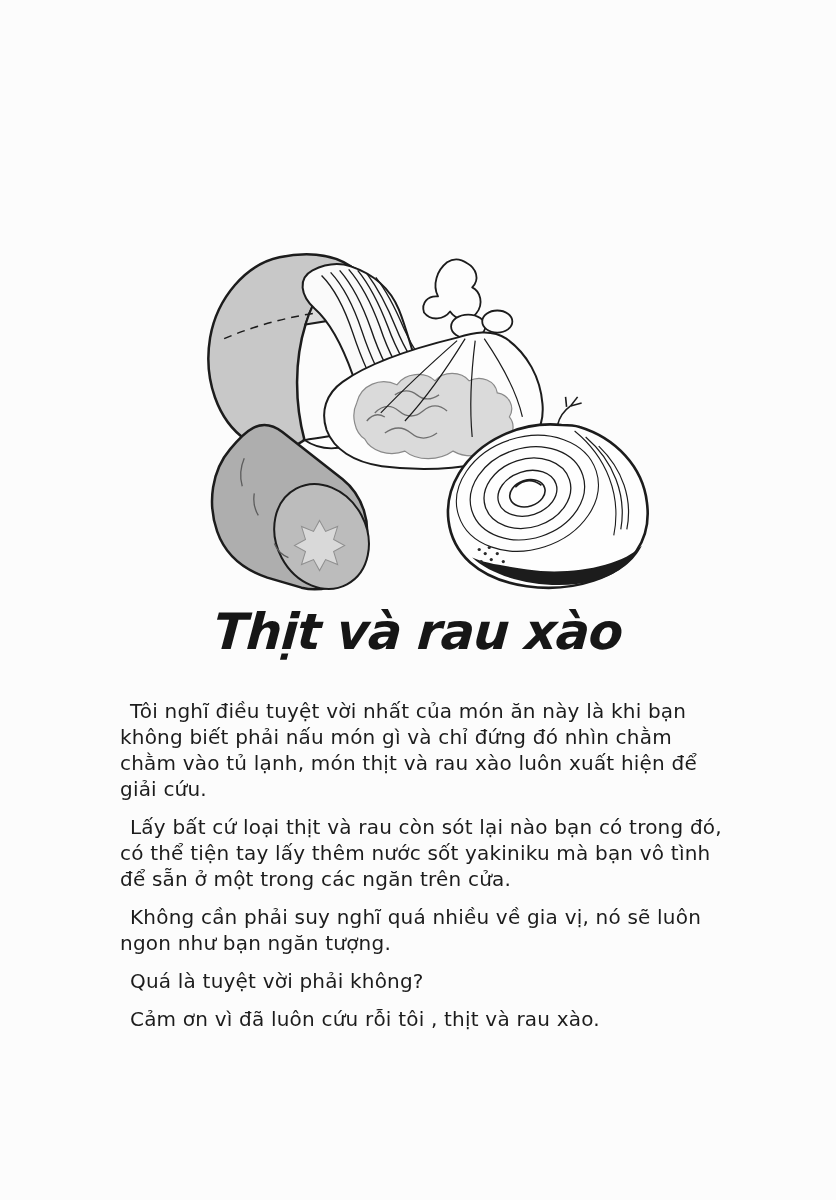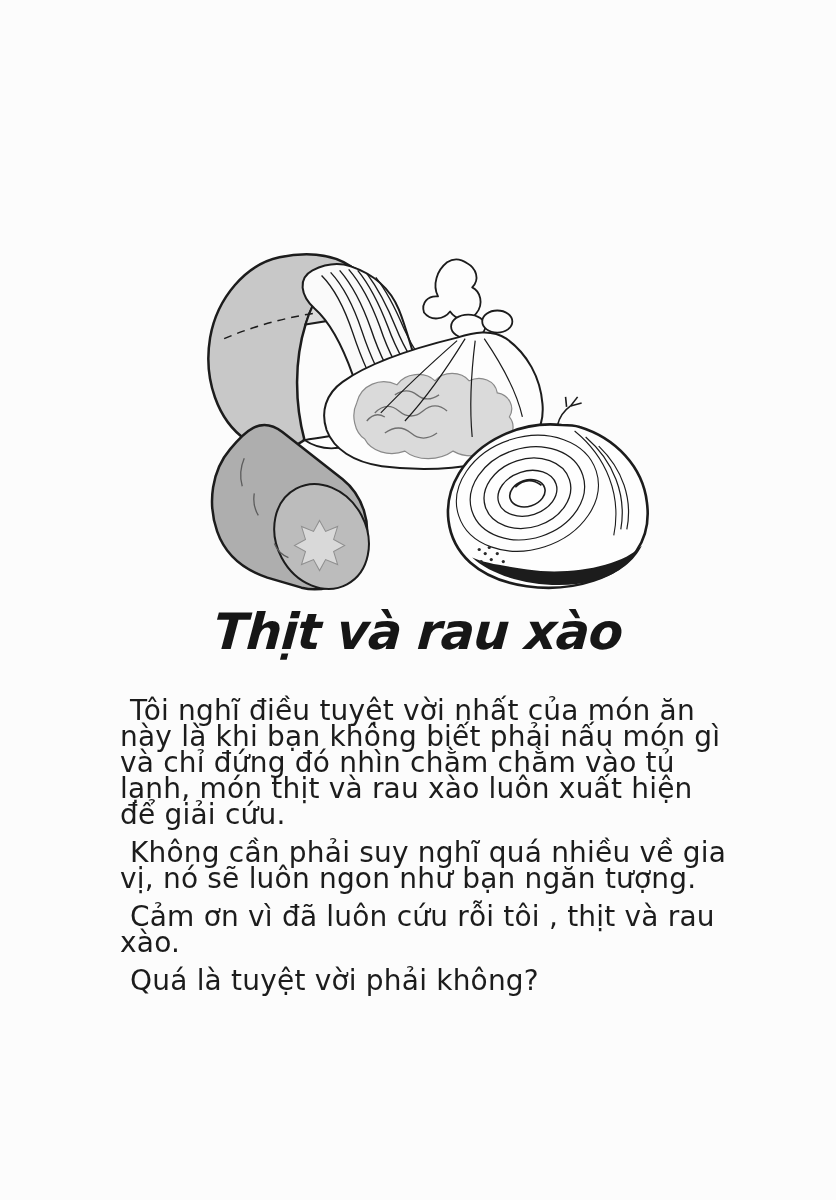--- a/index.html
+++ b/index.html
@@ -24,21 +24,21 @@
     font-size:50px;line-height:72px;
     letter-spacing:-1px;
     color:#161616;
     transform:skewX(-4deg);
   }
   .body-text{
     position:absolute;left:120px;top:698px;width:608px;
   }
   .body-text p{
     margin:0 0 12px 0;
-    font-size:28px;line-height:26px;
+    font-size:20px;line-height:26px;
     text-indent:10px;
     color:#1c1c1c;
     letter-spacing:0.2px;
   }
 </style>
 </head>
 <body>
 
 <div class="page">
 
@@ -126,18 +126,19 @@
           <circle cx="294" cy="306" r="1.6"></circle>
         </g>
       </g>
     </svg>
   </div>
 
   <h1 class="title">Thịt và rau xào</h1>
 
   <div class="body-text">
     <p>Tôi nghĩ điều tuyệt vời nhất của món ăn này là khi bạn không biết phải nấu món gì và chỉ đứng đó nhìn chằm chằm vào tủ lạnh, món thịt và rau xào luôn xuất hiện để giải cứu.</p>
+    <p>Lấy bất cứ loại thịt và rau còn sót lại nào bạn có trong đó, có thể tiện tay lấy thêm nước sốt yakiniku mà bạn vô tình để sẵn ở một trong các ngăn trên cửa.</p>
     <p>Không cần phải suy nghĩ quá nhiều về gia vị, nó sẽ luôn ngon như bạn ngăn tượng.</p>
+    <p>Quá là tuyệt vời phải không?</p>
     <p>Cảm ơn vì đã luôn cứu rỗi tôi , thịt và rau xào.</p>
-    <p>Quá là tuyệt vời phải không?</p>
   </div>
 
 </div>
 
 </body></html>

